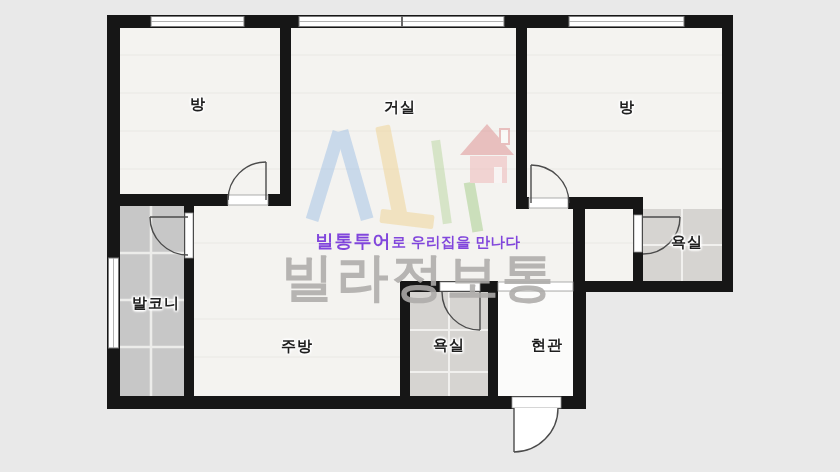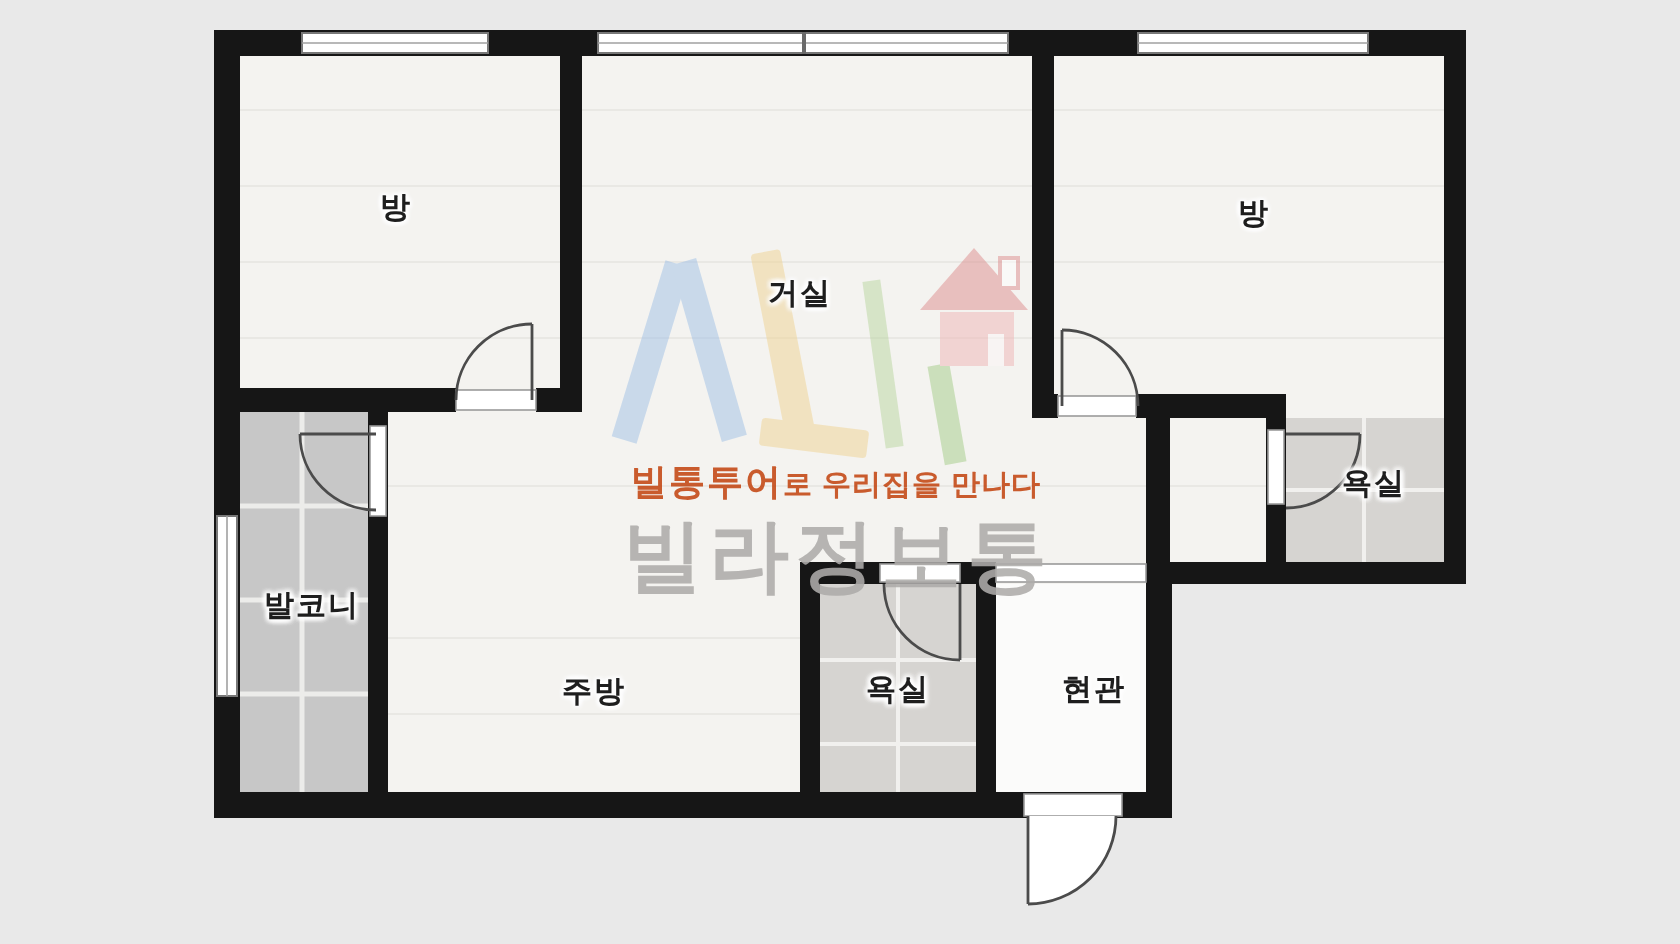--- a/index.html
+++ b/index.html
@@ -32,27 +32,27 @@
   .l2-stroke { left:170px; top:62px; width:11px; height:50px; background:#a3cc87; transform:rotate(-10deg); }
   .house-roof { left:162px; top:4px; width:0; height:0;
     border-left:27px solid transparent; border-right:27px solid transparent;
     border-bottom:31px solid #dd8d8d; }
   .house-chimney { left:201px; top:8px; width:7px; height:13px; background:#fff; border:2px solid #dd8d8d; }
   .house-body { left:172px; top:36px; width:37px; height:27px; background:#efb5b5; }
   .house-door { left:196px; top:47px; width:8px; height:16px; background:#fdf6f6; }
 
   .tagline {
     left:418px; top:241px; transform:translate(-50%,-50%);
-    white-space:nowrap; color:#c2410c; opacity:.85; z-index:2;
+    white-space:nowrap; color:#6d28d9; opacity:.85; z-index:2;
   }
   .tagline .bold-part { font-size:18px; font-weight:bold; letter-spacing:1px; }
   .tagline .rest-part { font-size:14.5px; font-weight:bold; letter-spacing:0.5px; }
   .brand {
     left:419px; top:278px; transform:translate(-50%,-50%);
-    font-size:40px; font-weight:bold; color:#aeacaa;
+    font-size:52px; font-weight:bold; color:#aeacaa;
     letter-spacing:3px; white-space:nowrap; opacity:.88; z-index:2;
   }
 </style>
 </head>
 <body>
 
 <div class="stage">
 
   <svg class="plan-svg" width="840" height="472" viewBox="0 0 840 472">
     <defs>
@@ -191,20 +191,20 @@
     <div class="house-body"></div>
     <div class="house-door"></div>
   </div>
 
   <div class="watermark tagline">
     <span class="bold-part">빌통투어</span><span class="rest-part">로 우리집을 만나다</span>
   </div>
   <div class="watermark brand">빌라정보통</div>
 
   <div class="room-label" style="left:198px; top:104px;">방</div>
-  <div class="room-label" style="left:400px; top:107px;margin-top:40px;">거실</div>
+  <div class="room-label" style="left:400px; top:107px;">거실</div>
   <div class="room-label" style="left:627px; top:107px;">방</div>
   <div class="room-label" style="left:687px; top:242px;">욕실</div>
   <div class="room-label" style="left:156px; top:303px;">발코니</div>
   <div class="room-label" style="left:297px; top:346px;font-family:Liberation Mono, monospace;">주방</div>
   <div class="room-label" style="left:449px; top:345px;">욕실</div>
   <div class="room-label" style="left:547px; top:345px;">현관</div>
 </div>
 
 </body></html>

